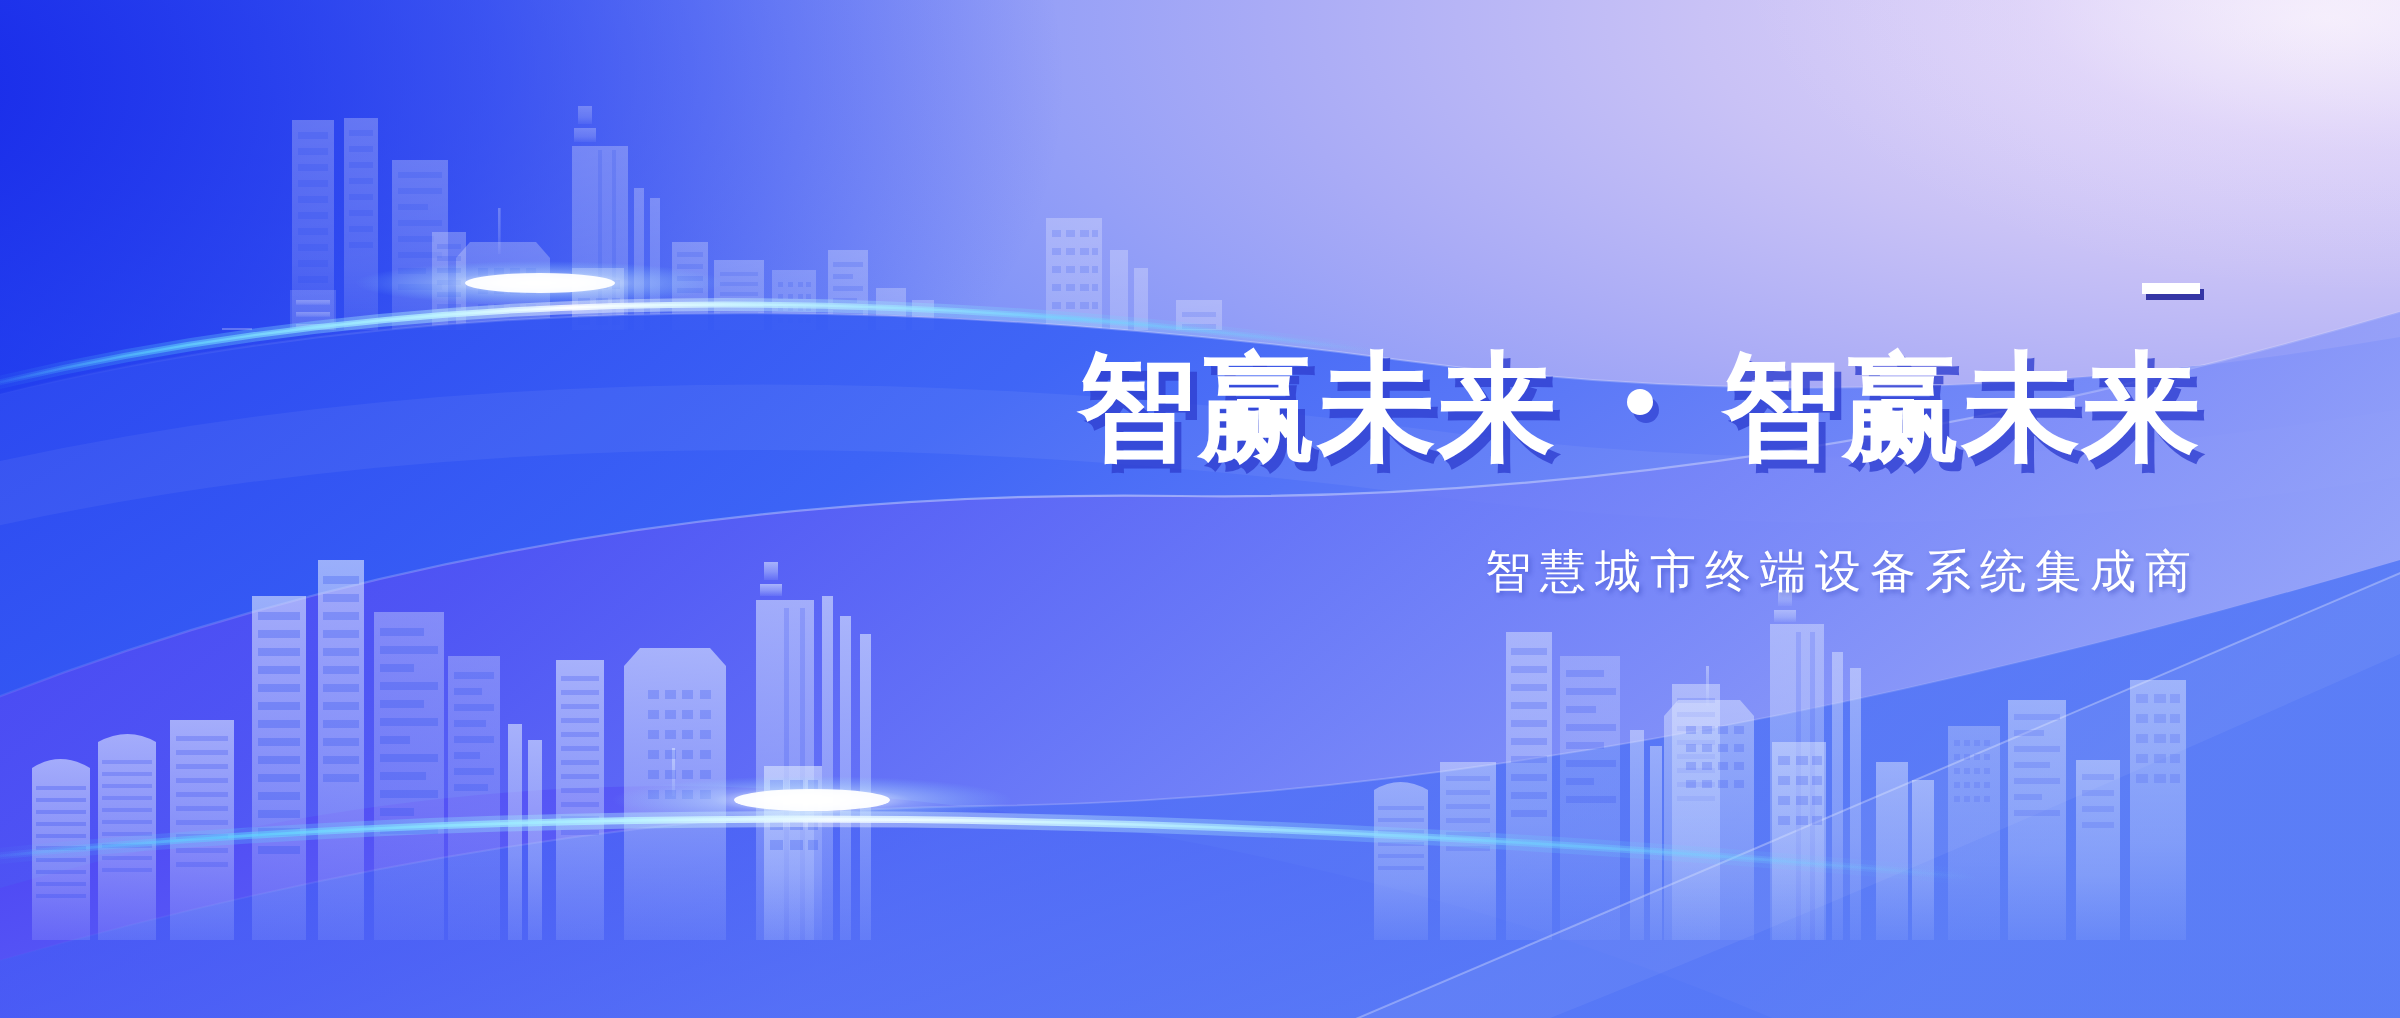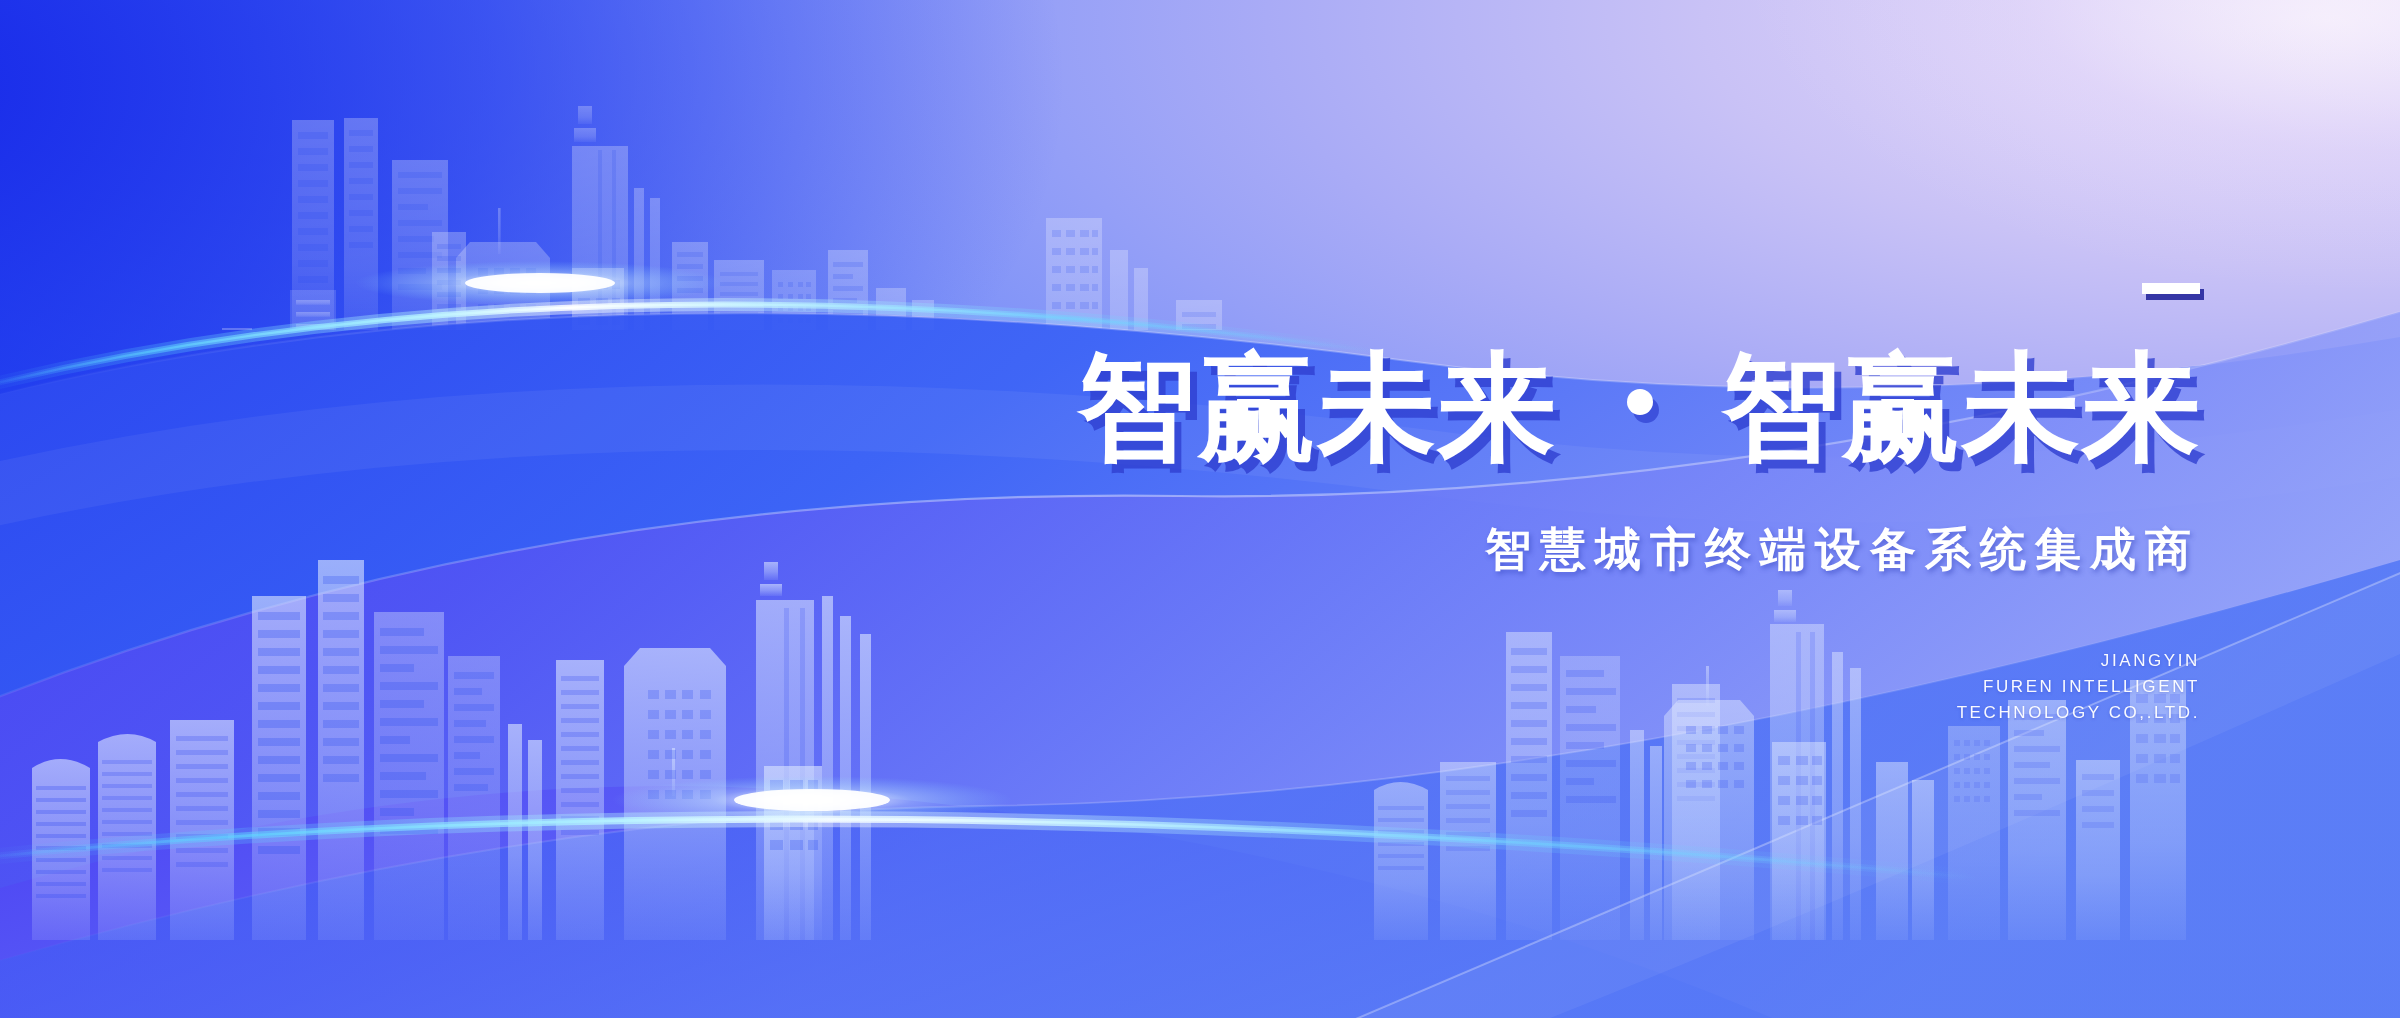--- a/index.html
+++ b/index.html
@@ -42,23 +42,23 @@
     text-shadow:7px 9px 0 rgba(46,62,208,.78);
     font-family:"DejaVu Sans","Liberation Sans",sans-serif;
   }
   .headline .dot{
     display:inline-block;vertical-align:middle;
     width:26px;height:26px;border-radius:50%;
     background:#fff;margin:0 26px 28px 26px;
     box-shadow:6px 8px 0 rgba(46,62,208,.70);
   }
   .subtitle{
-    position:absolute;right:200px;top:526px;
+    position:absolute;right:200px;top:548px;
     font-size:46px;line-height:1;
-    font-weight:700;color:#ffffff;white-space:nowrap;
+    font-weight:400;color:#ffffff;white-space:nowrap;
     letter-spacing:9px;
     text-shadow:2px 3px 5px rgba(40,55,180,.45);
     font-family:"DejaVu Sans","Liberation Sans",sans-serif;
   }
   .company{
     position:absolute;right:200px;top:648px;
     text-align:right;
     font-size:17px;line-height:1.52;
     letter-spacing:2.6px;
     color:rgba(255,255,255,.96);
@@ -797,20 +797,15 @@
     <div class="dash"></div>
 
     <div class="headline">
       <span>智赢未来</span>
       <span class="dot"></span>
       <span>智赢未来</span>
     </div>
 
     <div class="subtitle">智慧城市终端设备系统集成商</div>
 
-    <div class="company">
-      <div>JIANGYIN</div>
-      <div>FUREN INTELLIGENT</div>
-      <div>TECHNOLOGY CO,.LTD.</div>
-    </div>
 
   </div>
 </div>
 
 </body></html>

